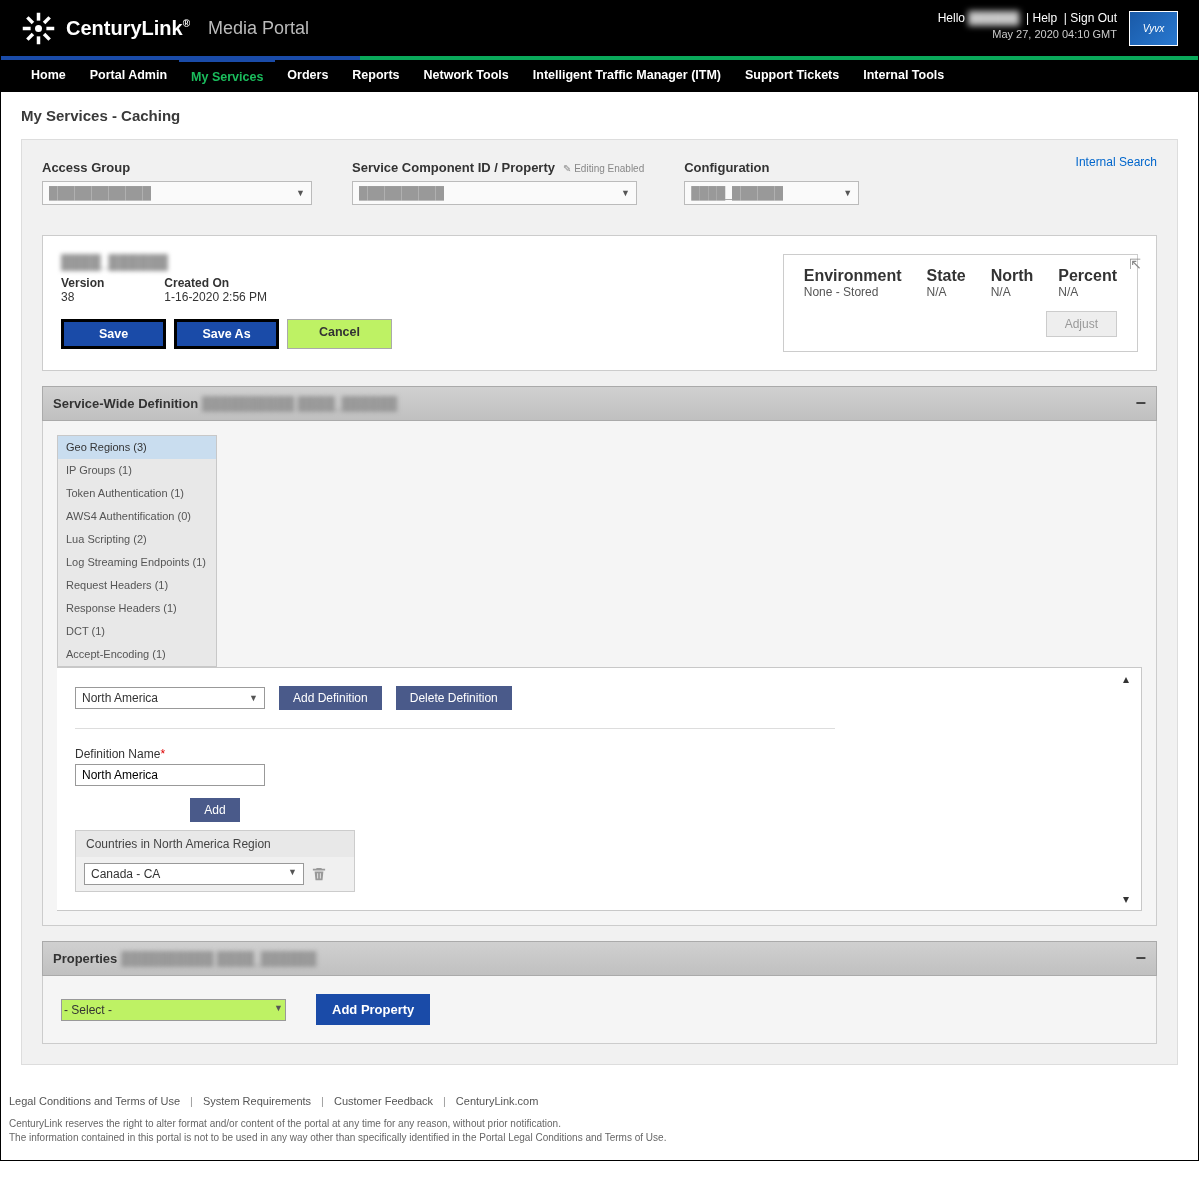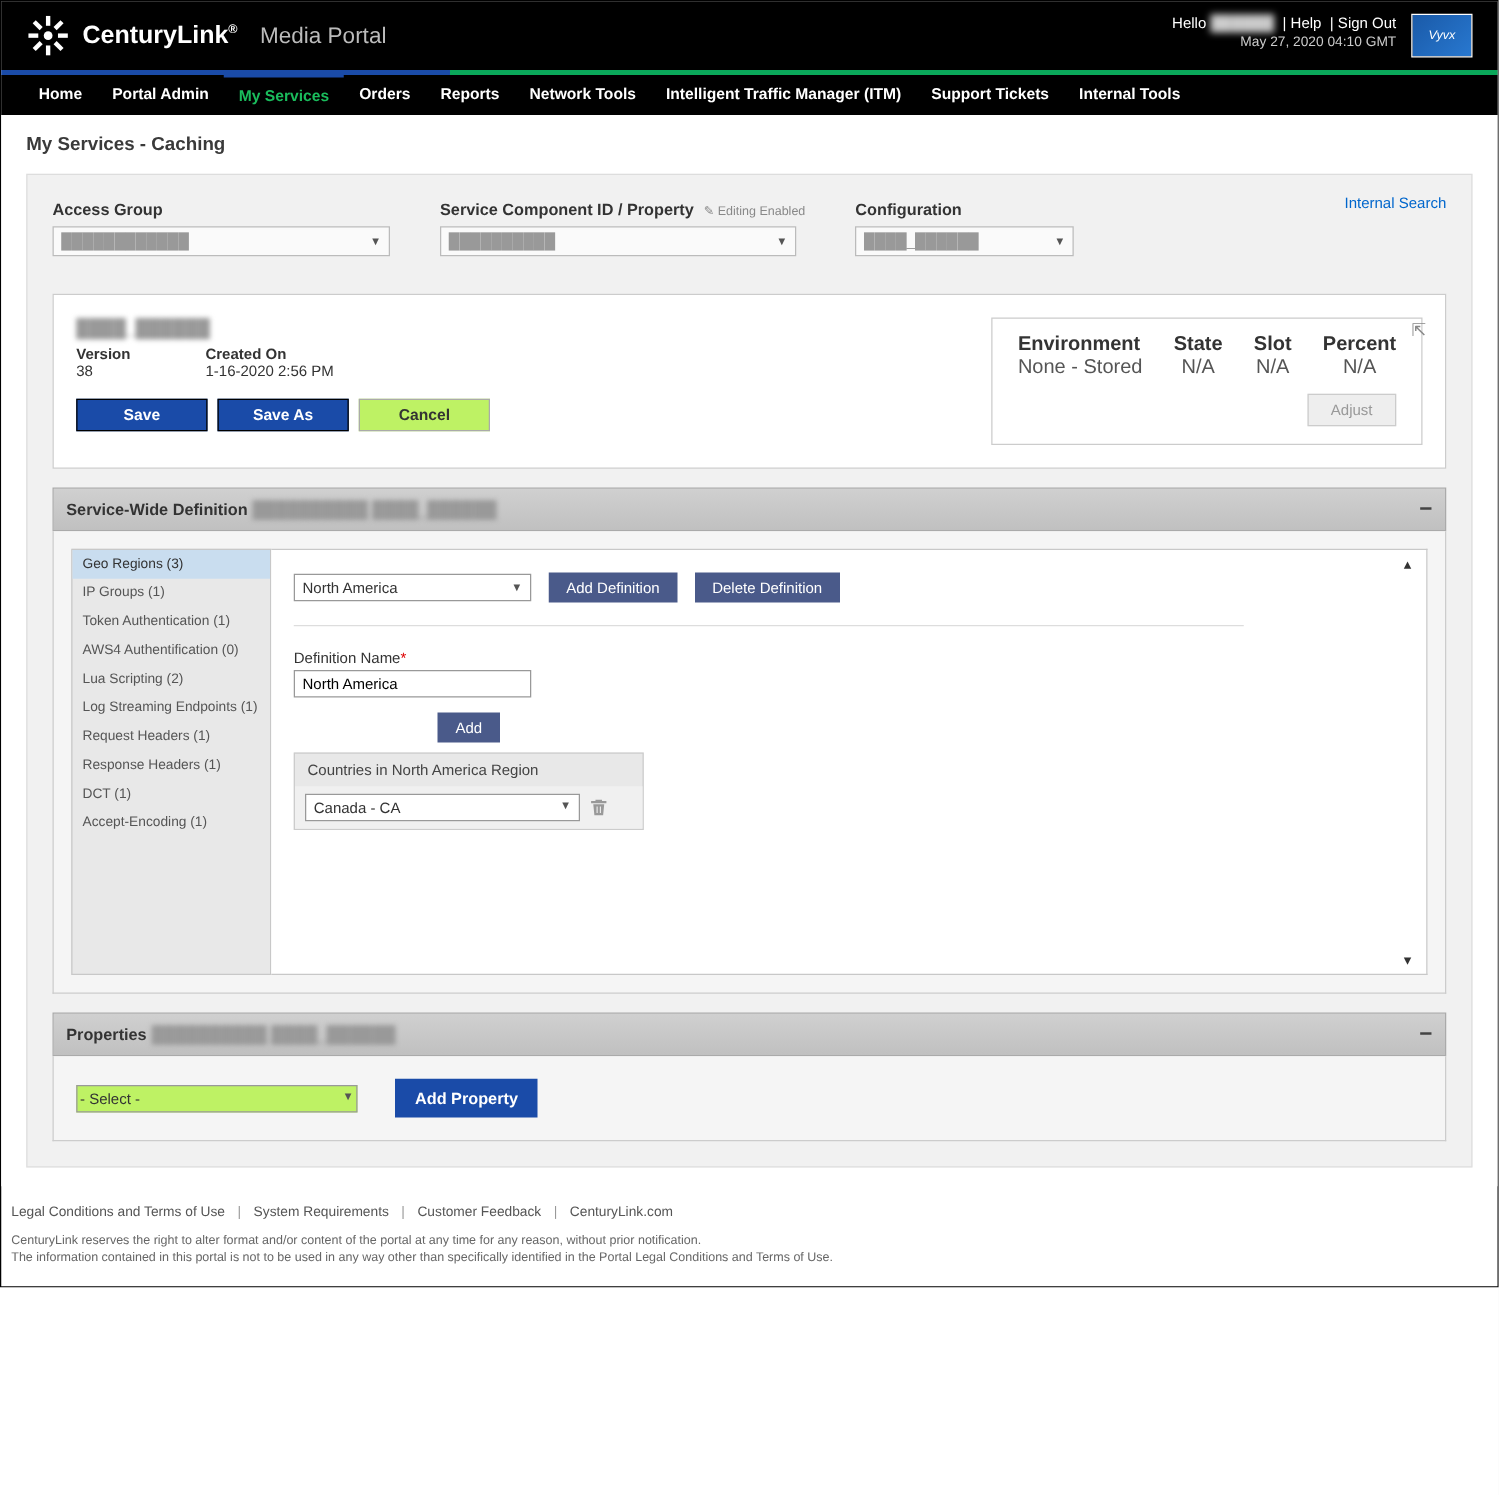--- a/index.html
+++ b/index.html
@@ -32,33 +32,33 @@
 .select-box.w3 { width: 175px; }
 .editing-enabled { font-size: 10px; color: #888; margin-left: 8px; font-weight: normal; }
 .internal-search { position: absolute; right: 0; top: -5px; color: #0066cc; cursor: pointer; font-size: 12px; }
 .config-panel { background: #fff; border: 1px solid #ccc; margin-top: 30px; padding: 18px; display: flex; justify-content: space-between; position: relative; }
 .config-left { flex: 1; }
 .config-title { font-weight: bold; font-size: 14px; color: #999; filter: blur(2px); margin-bottom: 6px; }
 .meta-row { display: flex; gap: 60px; margin-bottom: 15px; }
 .meta-item .meta-label { font-weight: bold; font-size: 12px; }
 .meta-item .meta-value { font-size: 12px; }
 .btn-row { display: flex; gap: 8px; }
-.btn { padding: 5px 0; font-size: 12.5px; font-weight: bold; border: 1px solid #000000; cursor: pointer; text-align: center; }
+.btn { padding: 5px 0; font-size: 12.5px; font-weight: bold; border: 3px solid #000000; cursor: pointer; text-align: center; }
 .btn-primary { background: #1a4ba8; color: #fff; width: 105px; }
 .btn-secondary { background: #bef264; color: #333; border: 1px solid #aaa; width: 105px; }
 .env-box { border: 1px solid #ccc; padding: 12px 20px 14px; min-width: 300px; }
 .env-row { display: flex; gap: 25px; margin-bottom: 12px; }
 .env-item .env-label { font-weight: bold; font-size: 16px; }
-.env-item .env-value { font-size: 16px; color: #555; text-align: center; }
+.env-item .env-value { font-size: 12px; color: #555; }
 .btn-adjust { background: #eee; color: #999; border: 1px solid #ccc; padding: 5px 18px; float: right; font-size: 12px; cursor: pointer; }
 .expand-icon { position: absolute; right: 15px; top: 20px; color: #888; font-size: 14px; cursor: pointer; }
 .section-header { background: linear-gradient(#d0d0d0, #c0c0c0); border: 1px solid #aaa; padding: 6px 10px; margin-top: 15px; display: flex; justify-content: space-between; align-items: center; font-weight: bold; font-size: 13px; }
 .section-header .blur-text { color: #999; filter: blur(2px); font-weight: normal; margin-left: 4px; }
 .collapse-icon { font-weight: bold; font-size: 18px; cursor: pointer; color: #444; }
-.section-body { background: #f5f5f5; border: 1px solid #ccc; border-top: none; padding: 14px; display: flex; gap: 0; min-height: 370px; }
+.section-body { background: #f5f5f5; border: 1px solid #ccc; border-top: none; padding: 14px; display: flex; gap: 0; min-height: 370px; flex-direction: column; }
 .sidebar { width: 160px; background: #e8e8e8; border: 1px solid #c8c8c8; }
 .sidebar-item { padding: 5px 8px; font-size: 11px; color: #555; cursor: pointer; border-bottom: 1px solid transparent; }
 .sidebar-item.active { background: #c9ddef; color: #333; font-weight: normal; }
 .def-area { flex: 1; background: #fff; border: 1px solid #c8c8c8; border-left: none; padding: 18px; position: relative; }
 .def-row { display: flex; gap: 14px; align-items: center; margin-bottom: 18px; }
 .def-select { border: 1px solid #999; padding: 3px 6px; width: 190px; background: #fff; display: flex; justify-content: space-between; align-items: center; font-size: 12px; }
 .btn-sm { background: #4a5a8a; color: #fff; border: none; padding: 5px 14px; font-size: 12px; cursor: pointer; }
 .def-label { font-size: 12px; margin-bottom: 3px; display: block; }
 .def-label .req { color: #d00; }
 .def-input { border: 1px solid #999; padding: 3px 6px; width: 190px; font-size: 12px; }
@@ -184,21 +184,21 @@
         <div class="env-row">
           <div class="env-item">
                 <div class="env-label">Environment</div>
                 <div class="env-value">None - Stored</div>
               </div>
           <div class="env-item">
                 <div class="env-label">State</div>
                 <div class="env-value">N/A</div>
               </div>
           <div class="env-item">
-                <div class="env-label">Slot</div>
+                <div class="env-label">North</div>
                 <div class="env-value">N/A</div>
               </div>
           <div class="env-item">
                 <div class="env-label">Percent</div>
                 <div class="env-value">N/A</div>
               </div>
         </div>
         <div style="text-align:right">
               <button class="btn-adjust">Adjust</button>
             </div>

